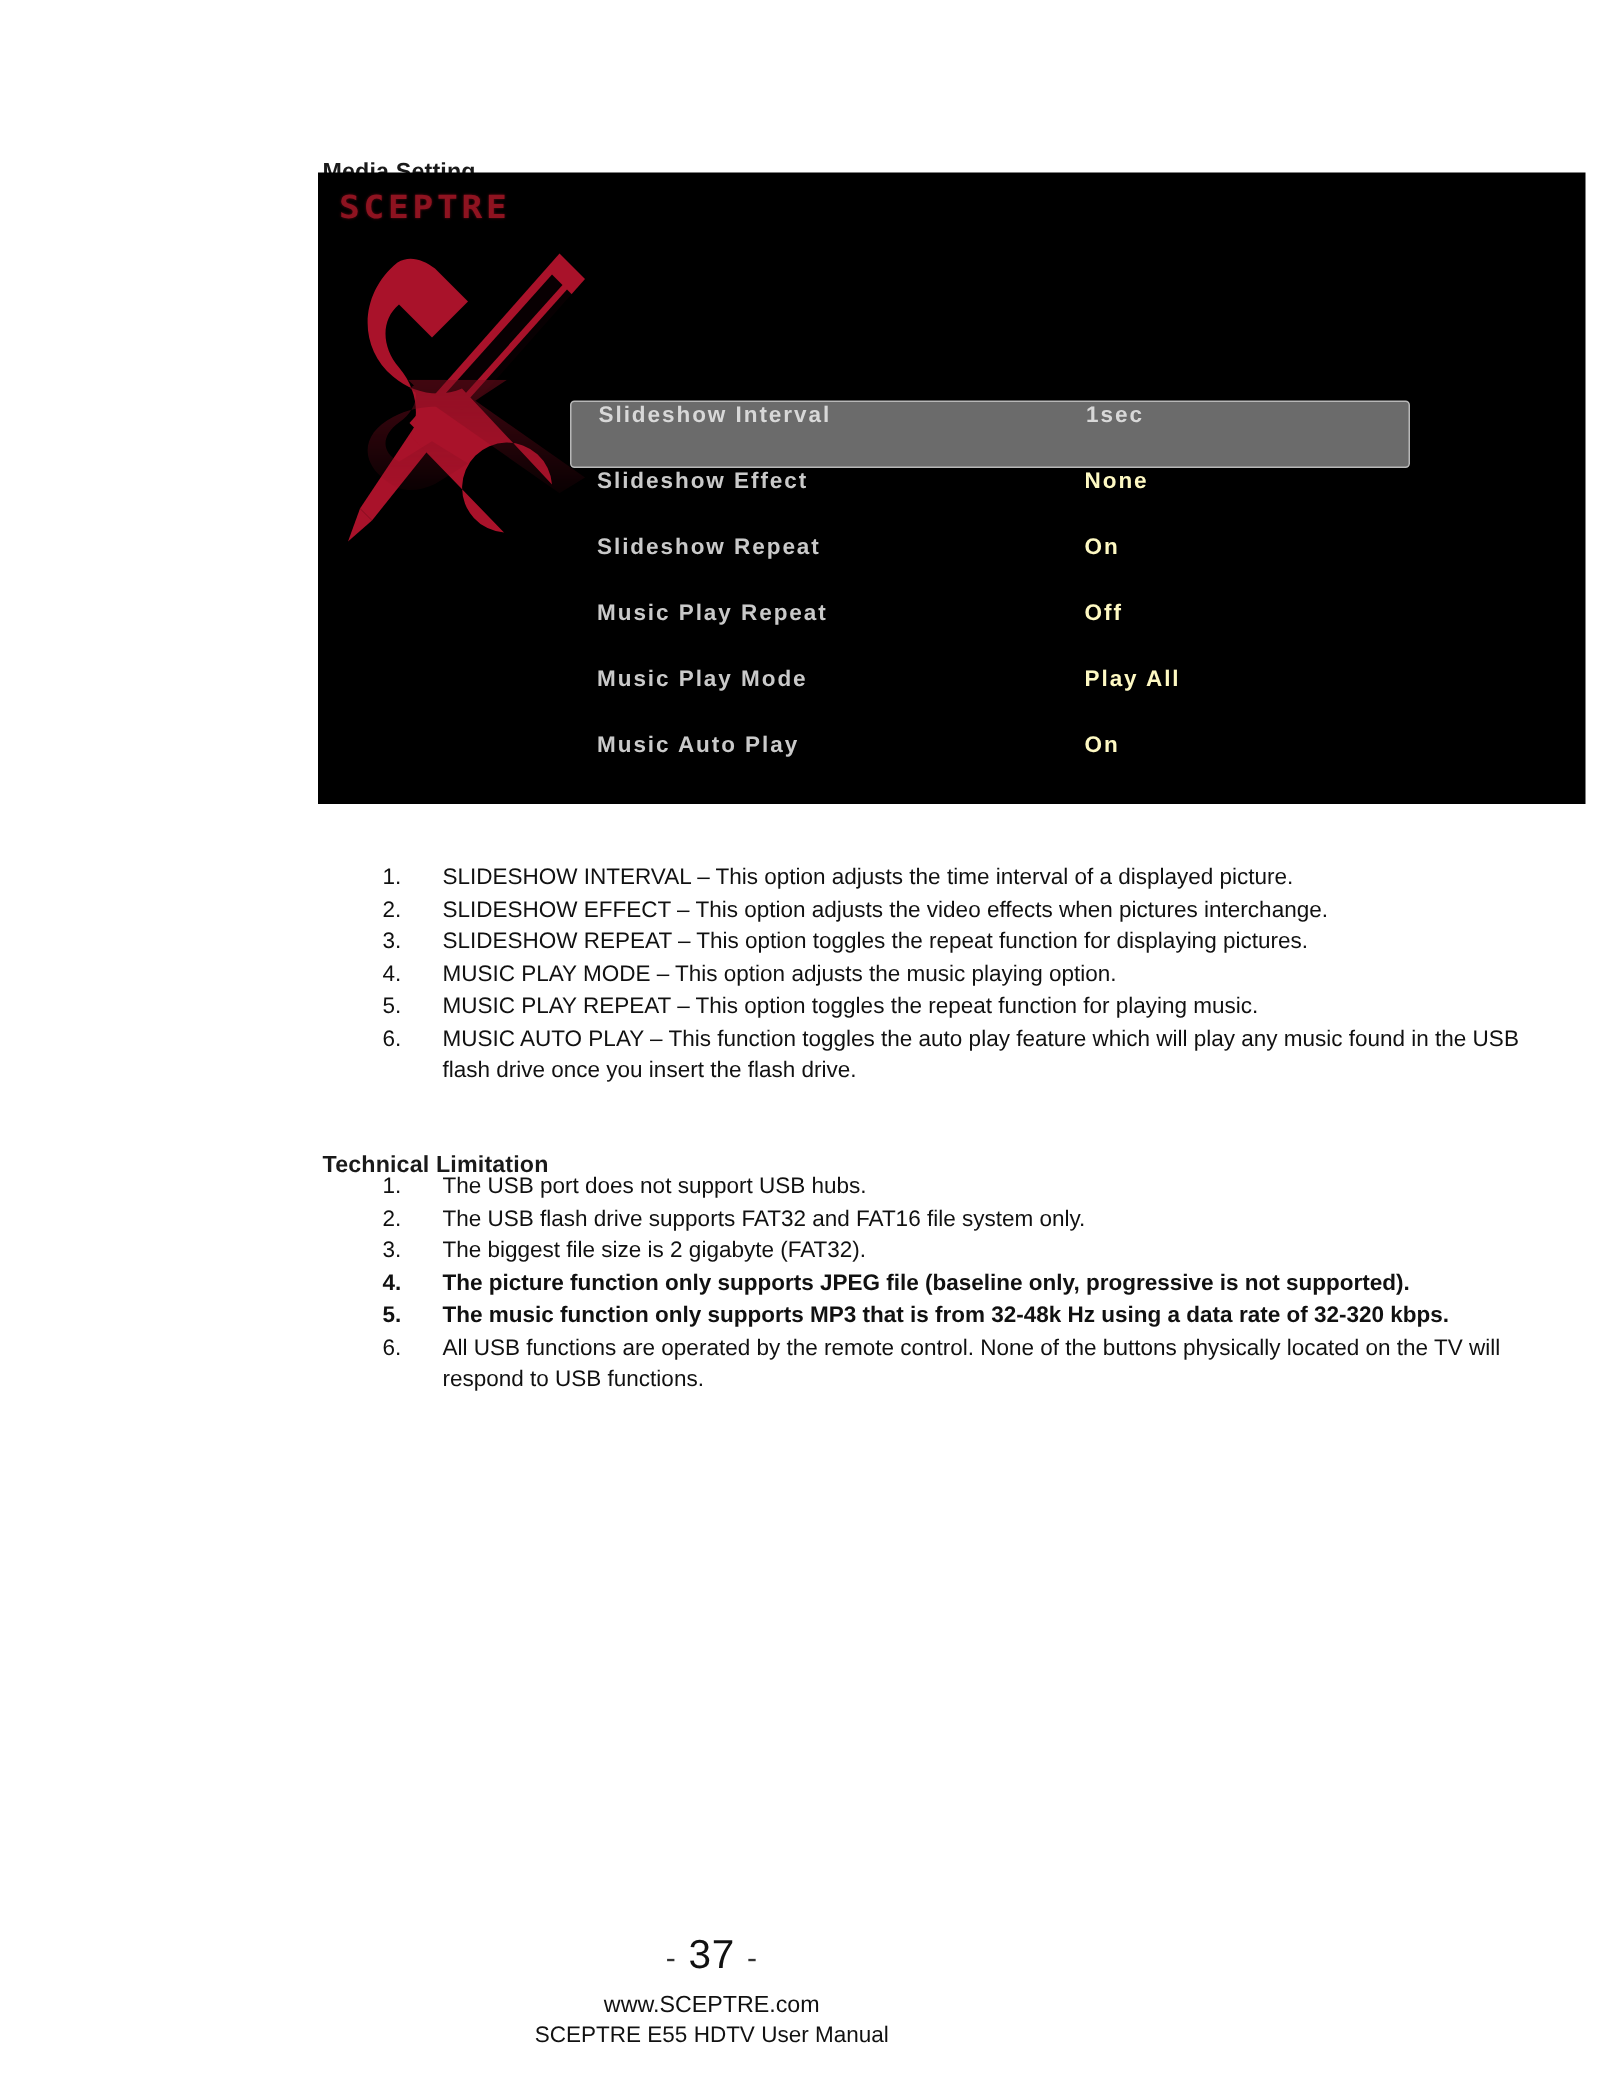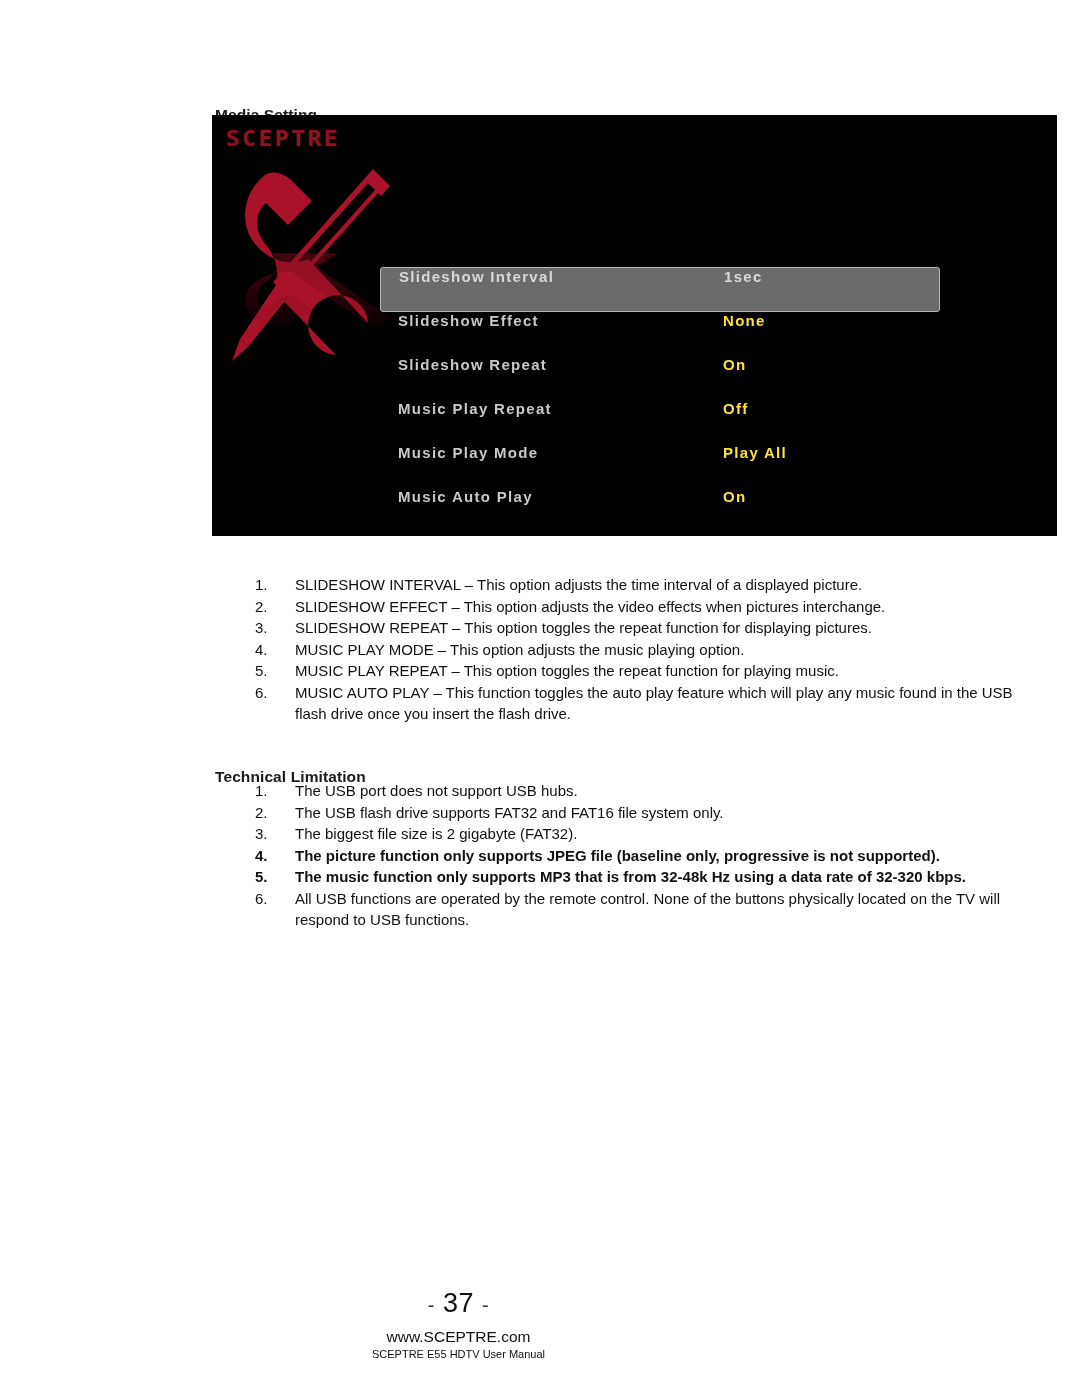--- a/index.html
+++ b/index.html
@@ -101,21 +101,21 @@
     white-space: nowrap;
     font-family: "Liberation Sans", sans-serif;
   }
   .osd-row.selected .osd-label { color: #d8d8d8; }
   .osd-value {
     position: absolute;
     left: 343px;
     font-size: 15px;
     font-weight: bold;
     letter-spacing: 1.3px;
-    color: #fde047;
+    color: #fef9c3;
     white-space: nowrap;
   }
   .osd-row.selected .osd-value { color: #d8d8d8; }
 
   
   .num-list { position: absolute; }
   #media-list { left: 0; top: 574px; width: 1080px; }
   #tech-list  { left: 0; top: 780px; width: 1080px; }
 
   .li-row {
@@ -138,25 +138,25 @@
     margin-left: 295px;
     margin-right: 54px;
     font-size: 15px;
     color: #111;
     text-indent: 0;
   }
   .li-row.bold .li-num,
   .li-row.bold .li-text { font-weight: bold; }
 
   
-  .footer { position: absolute; left: 0; width: 917px; text-align: center; }
+  .footer { position: absolute; left: 16px; width: 917px; text-align: center; }
   #page-number { top: 1288px; font-size: 27px; color: #111; letter-spacing: 0.5px; }
   #page-number .dash { font-size: 20px; color: #333; }
   #footer-url { top: 1328px; font-size: 15.5px; color: #111; }
-  #footer-manual { top: 1348px; font-size: 11px; color: #111; }
+  #footer-manual { top: 1348px; font-size: 15px; color: #111; }
 </style>
 </head>
 <body>
 
 <div class="section-heading" id="media-setting-heading">Media Setting</div>
 
 <div class="tv-screenshot">
 
   <div class="osd-logo">SCEPTRE</div>
 

